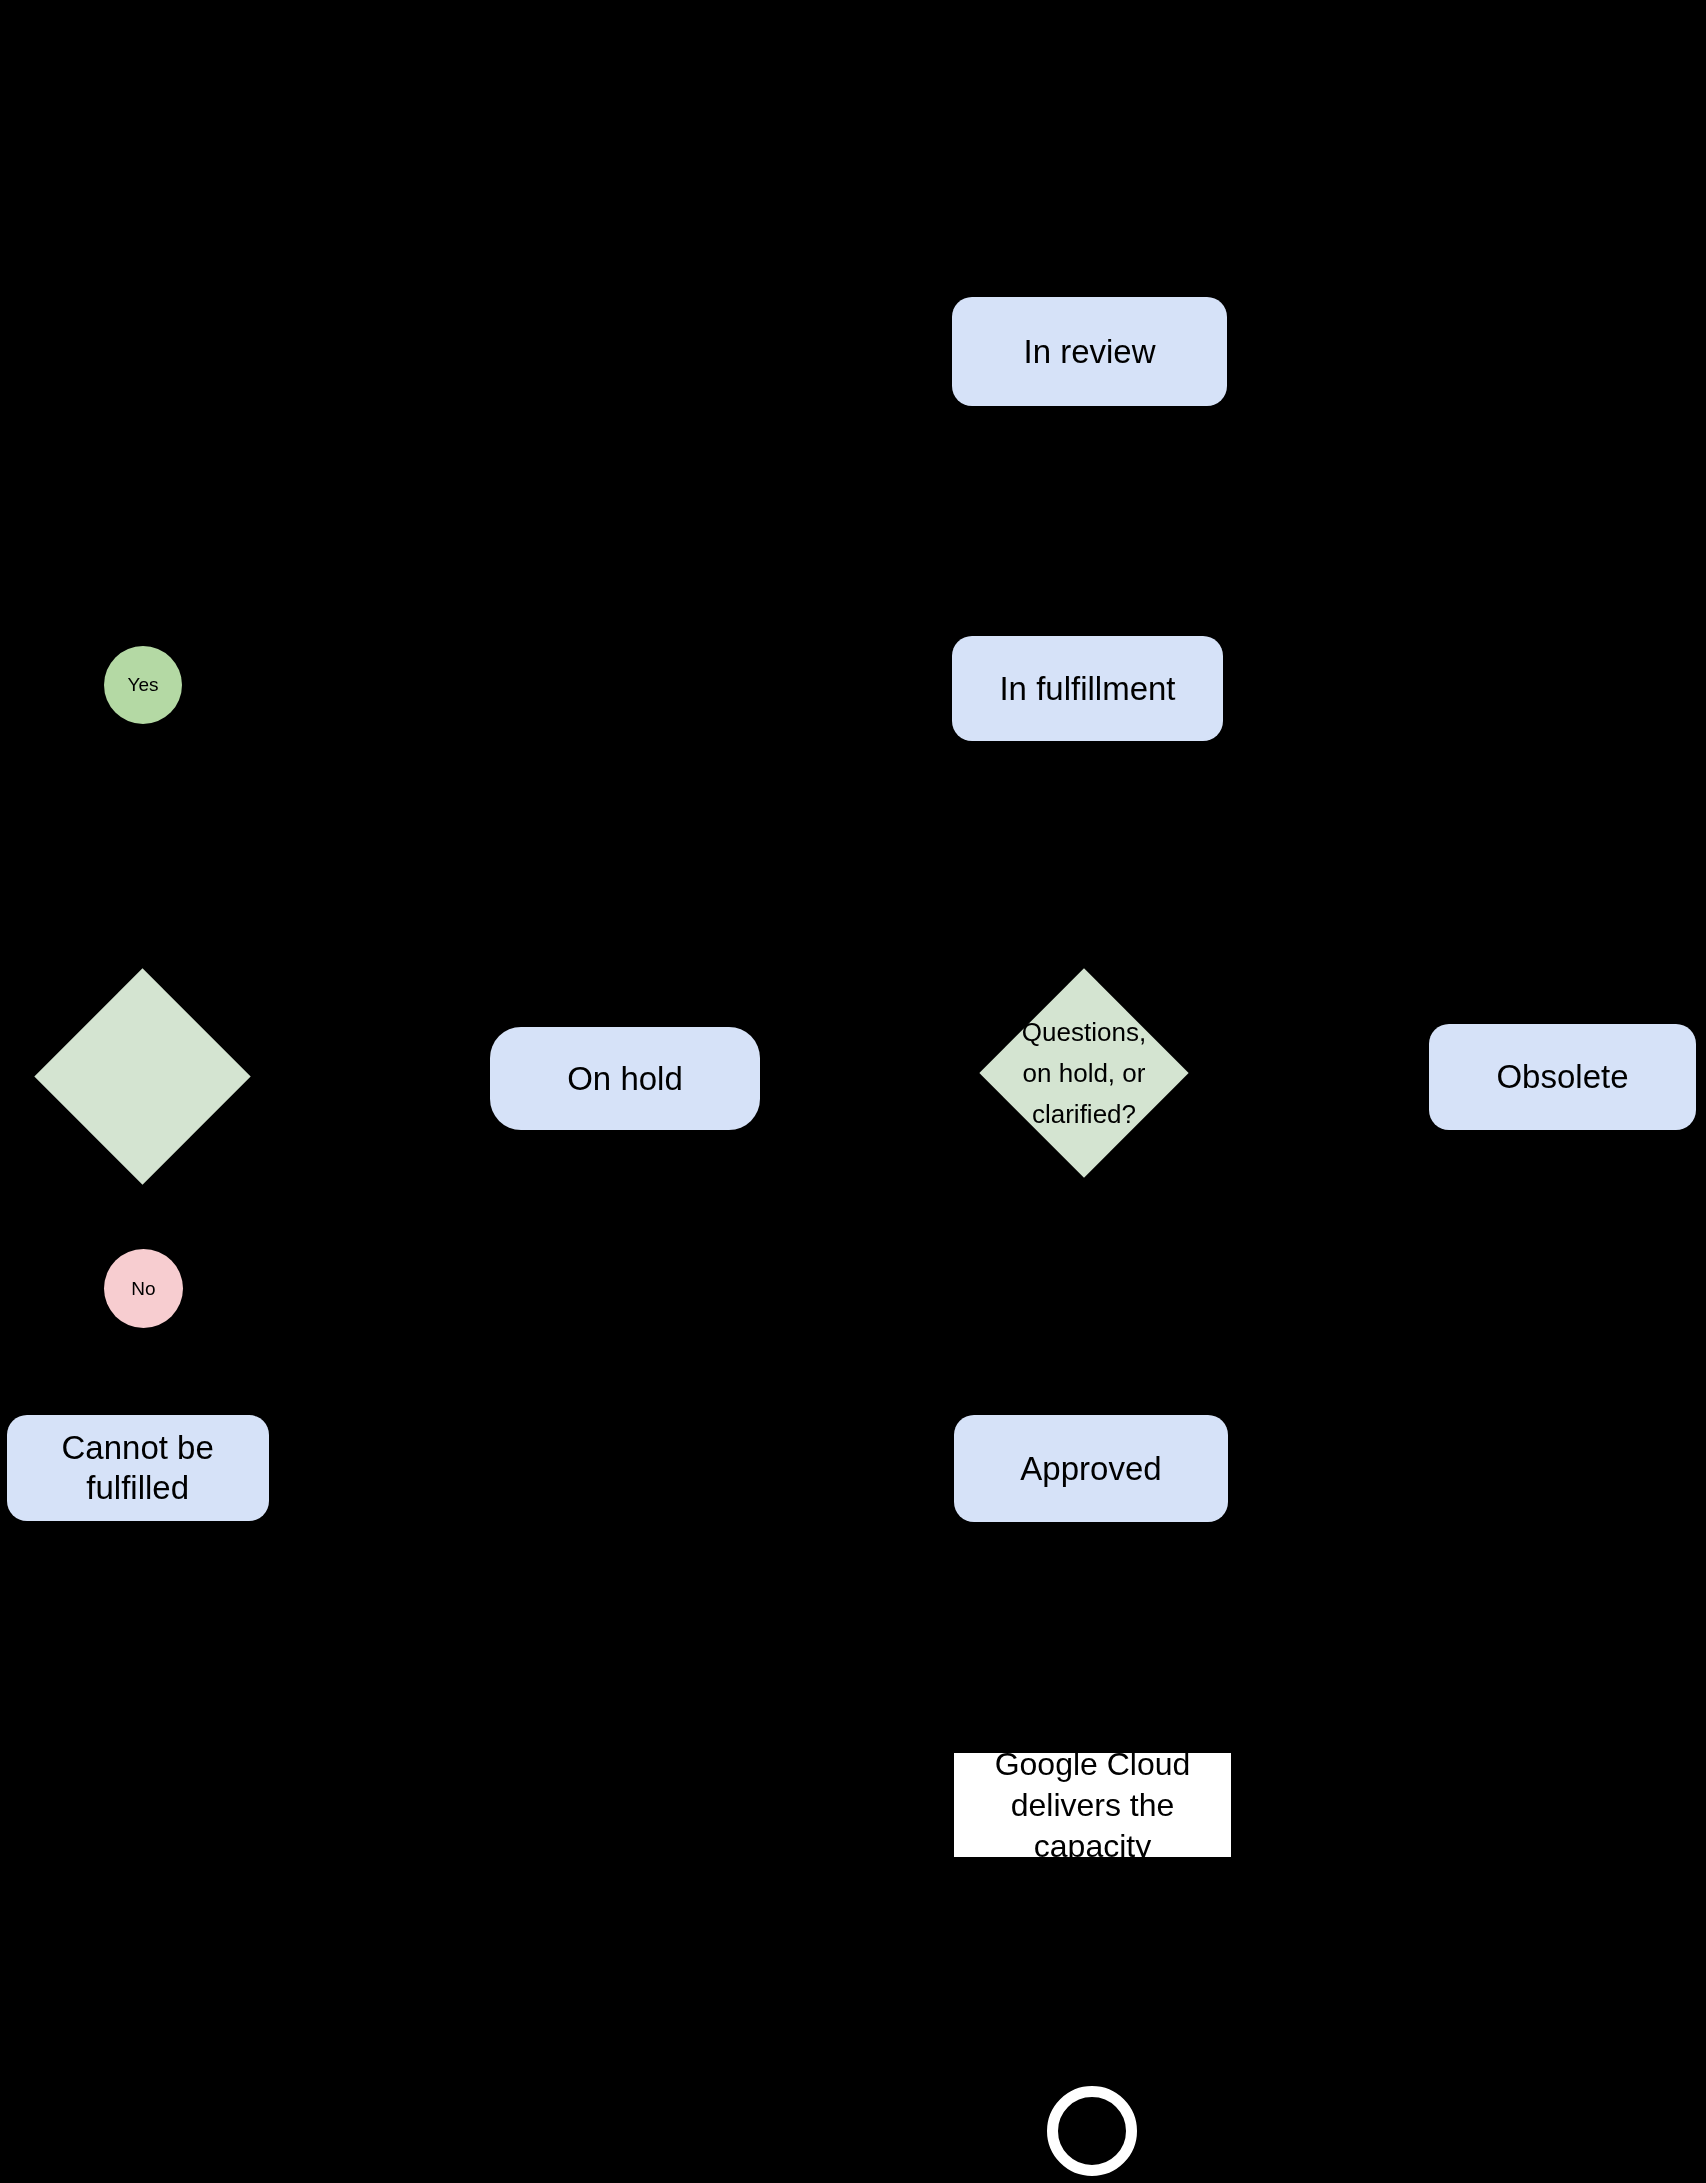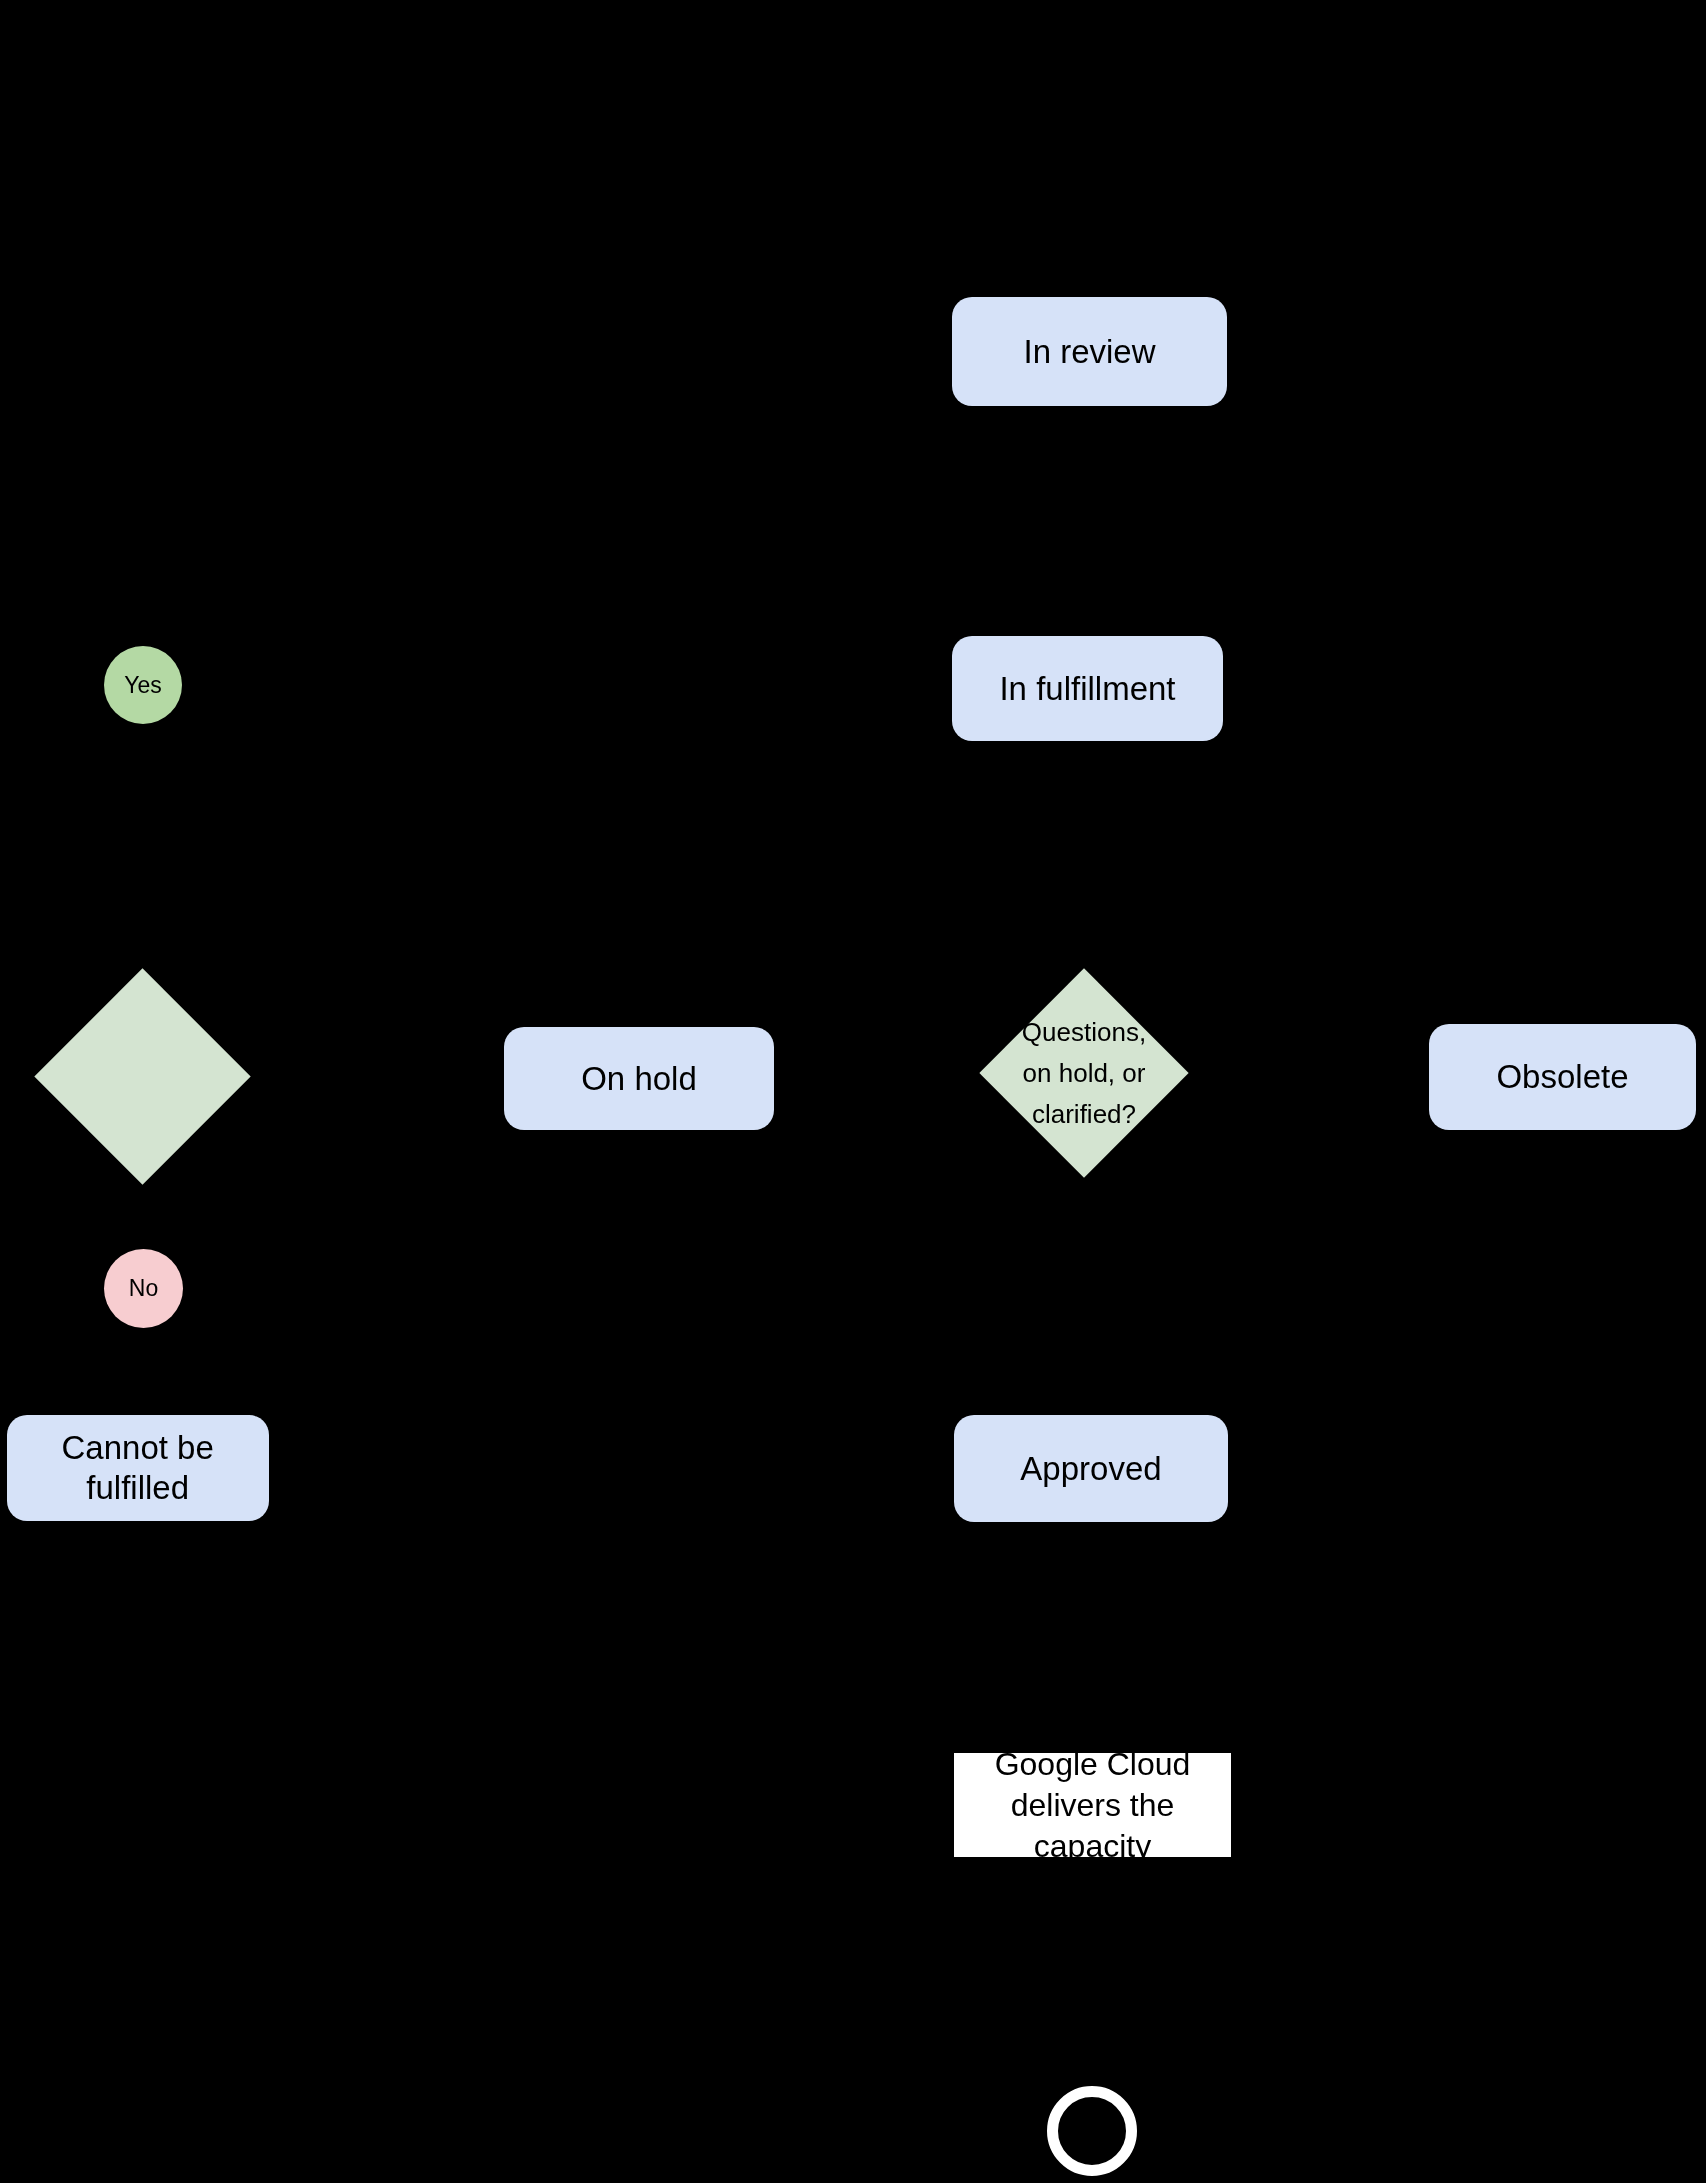--- a/index.html
+++ b/index.html
@@ -25,21 +25,21 @@
     line-height:40px;
   }
   .step {
     background:#ffffff;
     border-radius:0;
     font-size:32px;
     line-height:41px;
   }
   .connector-circle {
     border-radius:50%;
-    font-size:23px;
+    font-size:19px;
   }
   .connector-yes { background:#b4d9a4; }
   .connector-no  { background:#f7cdd0; }
   .diamond-wrap { position:absolute; }
   .diamond-shape {
     position:absolute; left:0; top:0;
     width:100%; height:100%;
     background:#d4e4d1;
     transform:rotate(45deg);
   }
@@ -74,21 +74,21 @@
   </div>
 
   <div class="node connector-circle connector-yes" style="left:104px; top:646px; width:78px; height:78px;">
     <span class="line">Yes</span>
   </div>
 
   <div class="diamond-wrap" style="left:66px; top:1000px; width:153px; height:153px;">
     <div class="diamond-shape"></div>
   </div>
 
-  <div class="node process" style="left:504px; top:1027px; width:270px; height:103px;">
+  <div class="node process" style="left:490px; top:1027px; width:270px; height:103px;border-radius:31px;">
     <span class="line">On hold</span>
   </div>
 
   <div class="diamond-wrap" style="left:1010px; top:999px; width:148px; height:148px;">
     <div class="diamond-shape"></div>
     <div class="diamond-label">
       <span class="line">Questions,</span>
       <span class="line">on hold, or</span>
       <span class="line">clarified?</span>
     </div>

